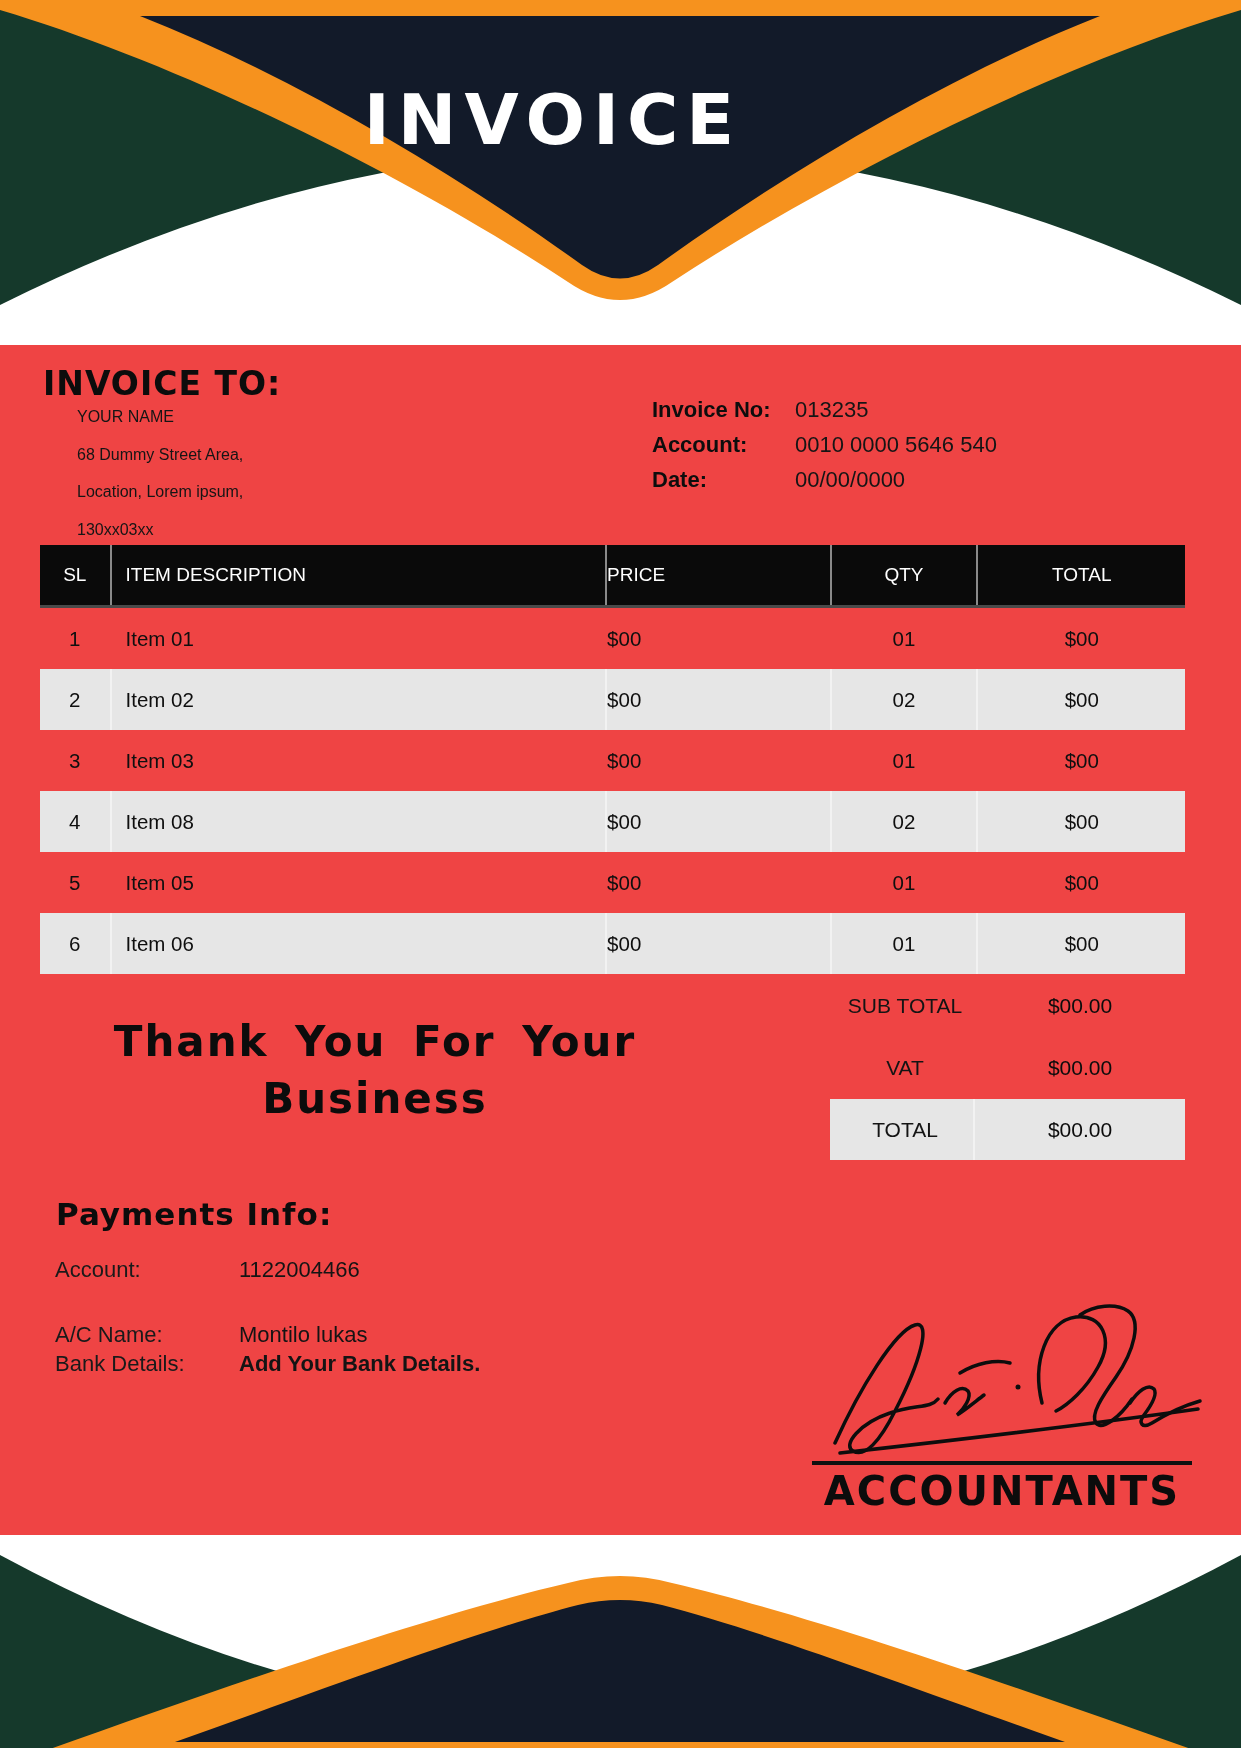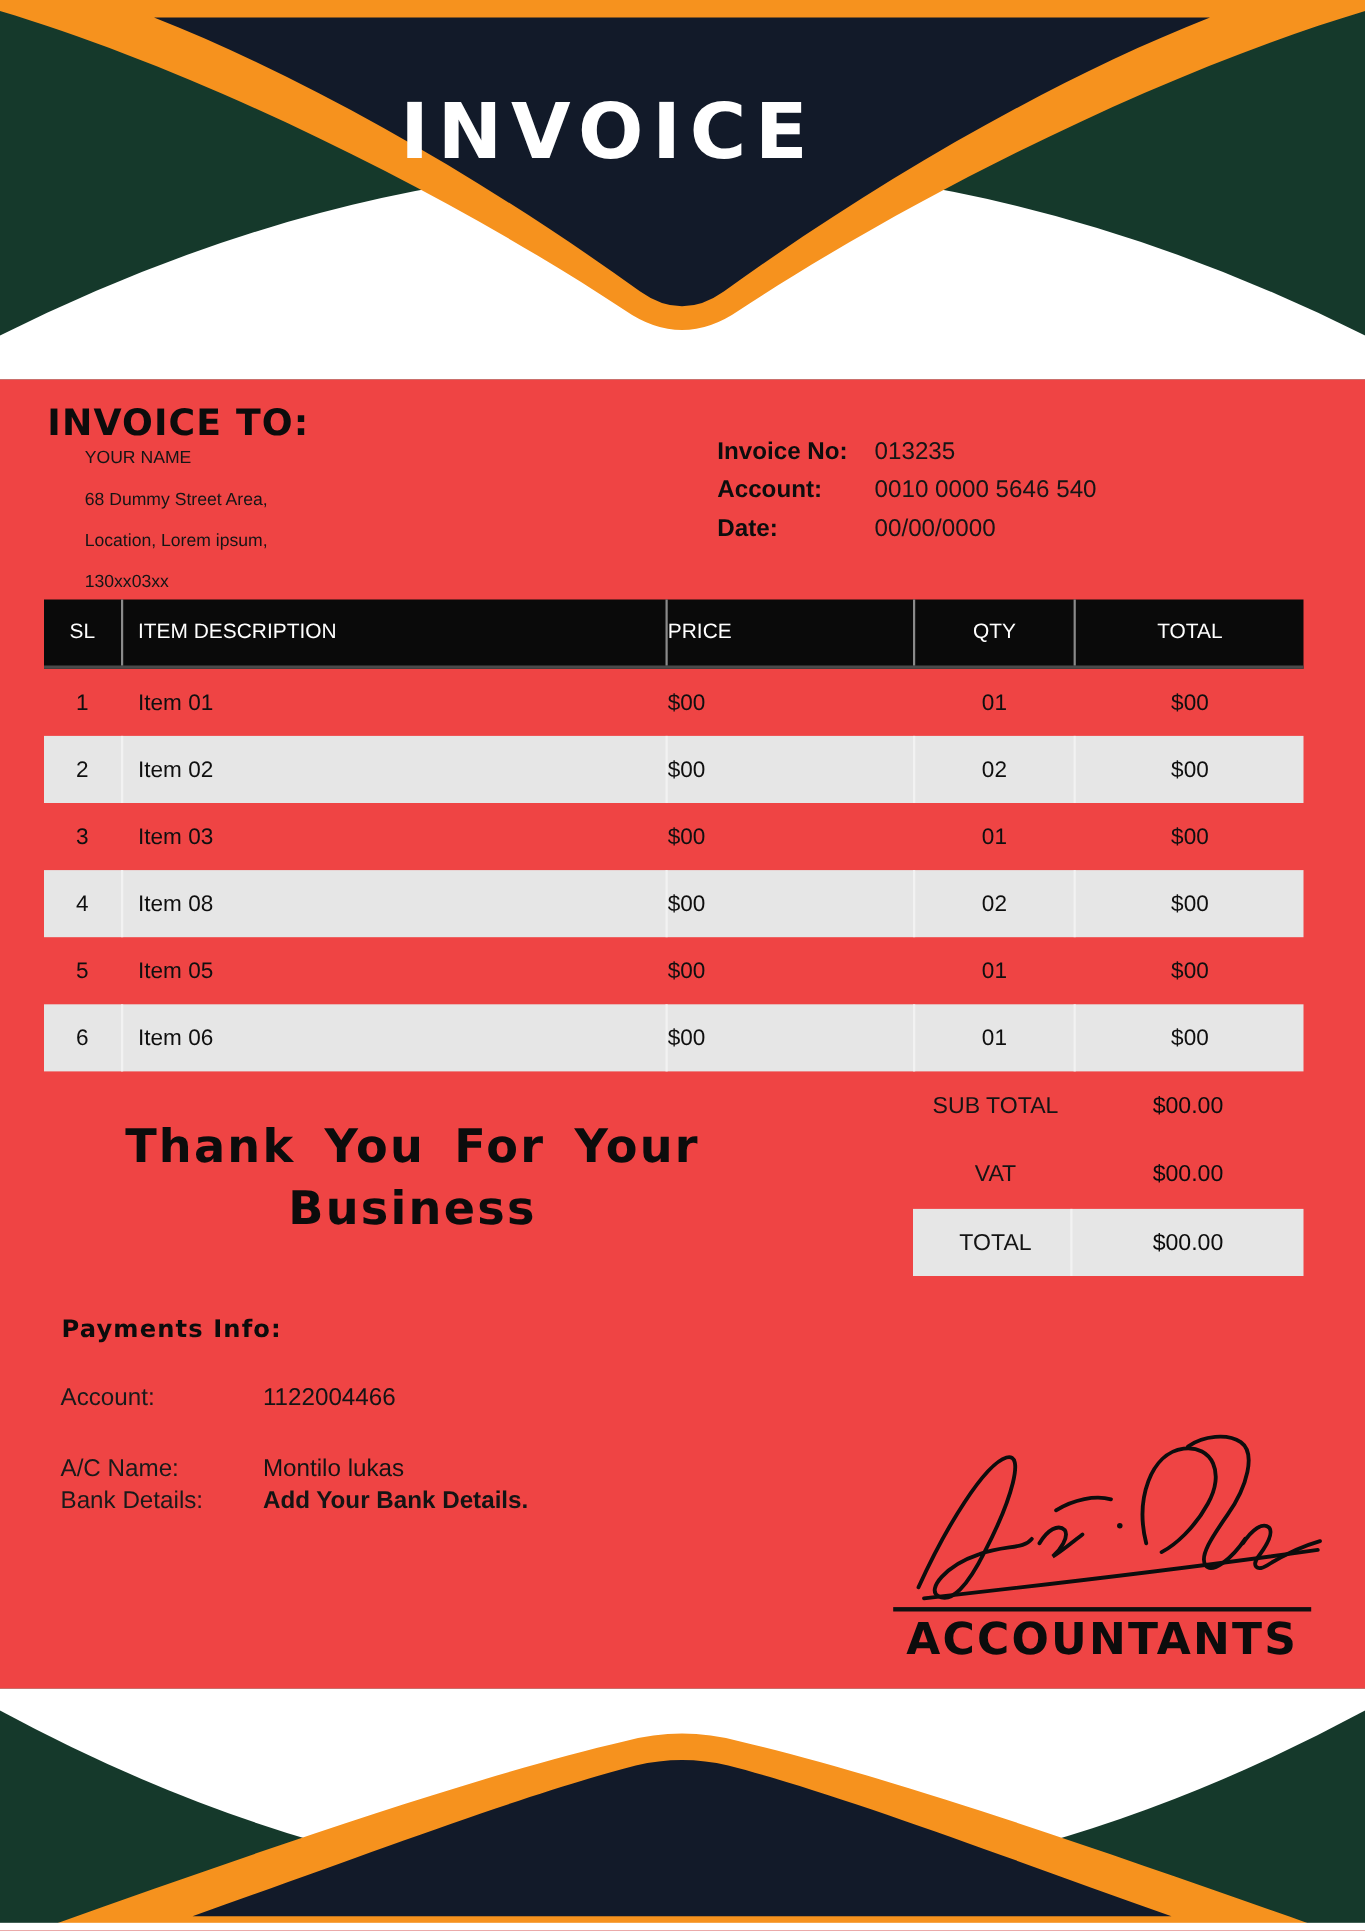--- a/index.html
+++ b/index.html
@@ -47,21 +47,21 @@
   .sum-val{position:absolute;left:975px;width:210px;height:61px;line-height:61px;
     text-align:center;font-size:21px;font-weight:normal;color:#0c0c0c;}
 
   
   .thanks{position:absolute;top:1013px;left:40px;width:670px;text-align:center;
     font-family:"DejaVu Sans",sans-serif;font-weight:bold;font-size:42px;line-height:57px;
     letter-spacing:2px;word-spacing:10px;color:#0c0c0c;}
 
   
   .pay-heading{position:absolute;top:1196px;left:56px;font-family:"DejaVu Sans",sans-serif;
-    font-weight:bold;font-size:22px;letter-spacing:1px;color:#0c0c0c;}
+    font-weight:bold;font-size:31px;letter-spacing:1px;color:#0c0c0c;}
   .pay-row{position:absolute;left:55px;width:600px;height:30px;line-height:30px;font-size:22px;}
   .pay-row .lbl{position:absolute;left:0;color:#1a1a1a;}
   .pay-row .val{position:absolute;left:184px;color:#141414;}
   .pay-row.r1{top:1255px;}
   .pay-row.r2{top:1302px;margin-top:18px;}
   .pay-row.r3{top:1349px;}
   .pay-row.r3 .val{font-weight:bold;}
 
   
   .sig-svg{position:absolute;top:1303px;left:780px;}

